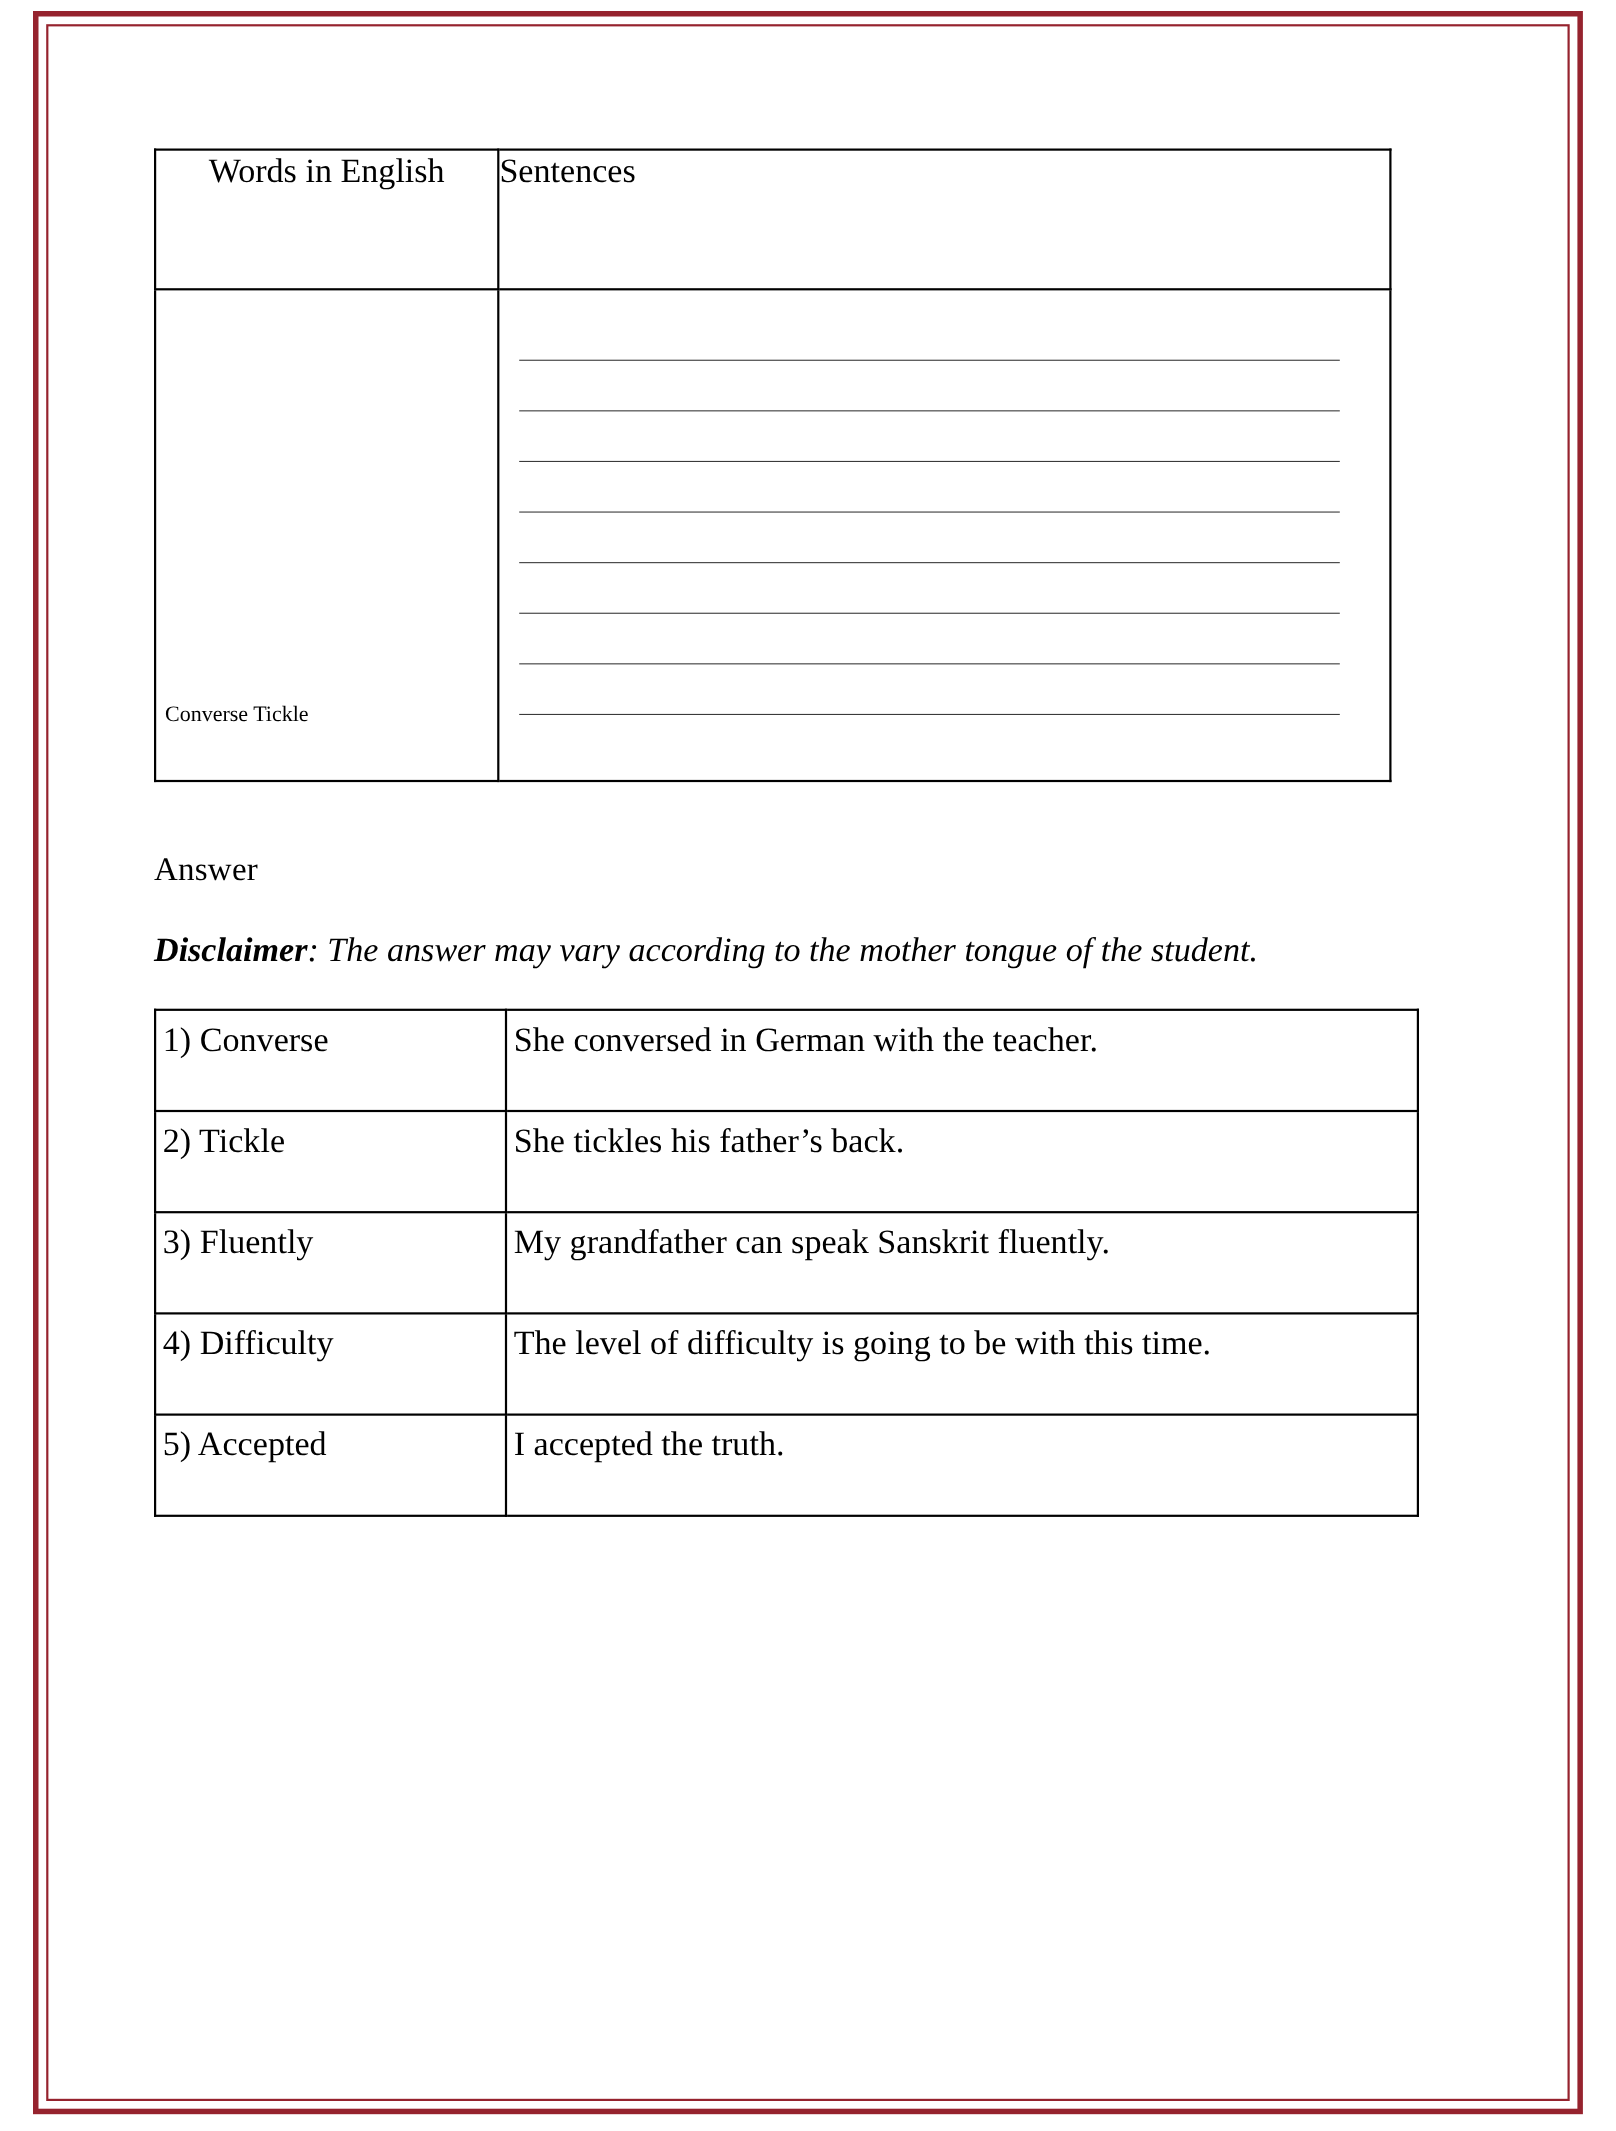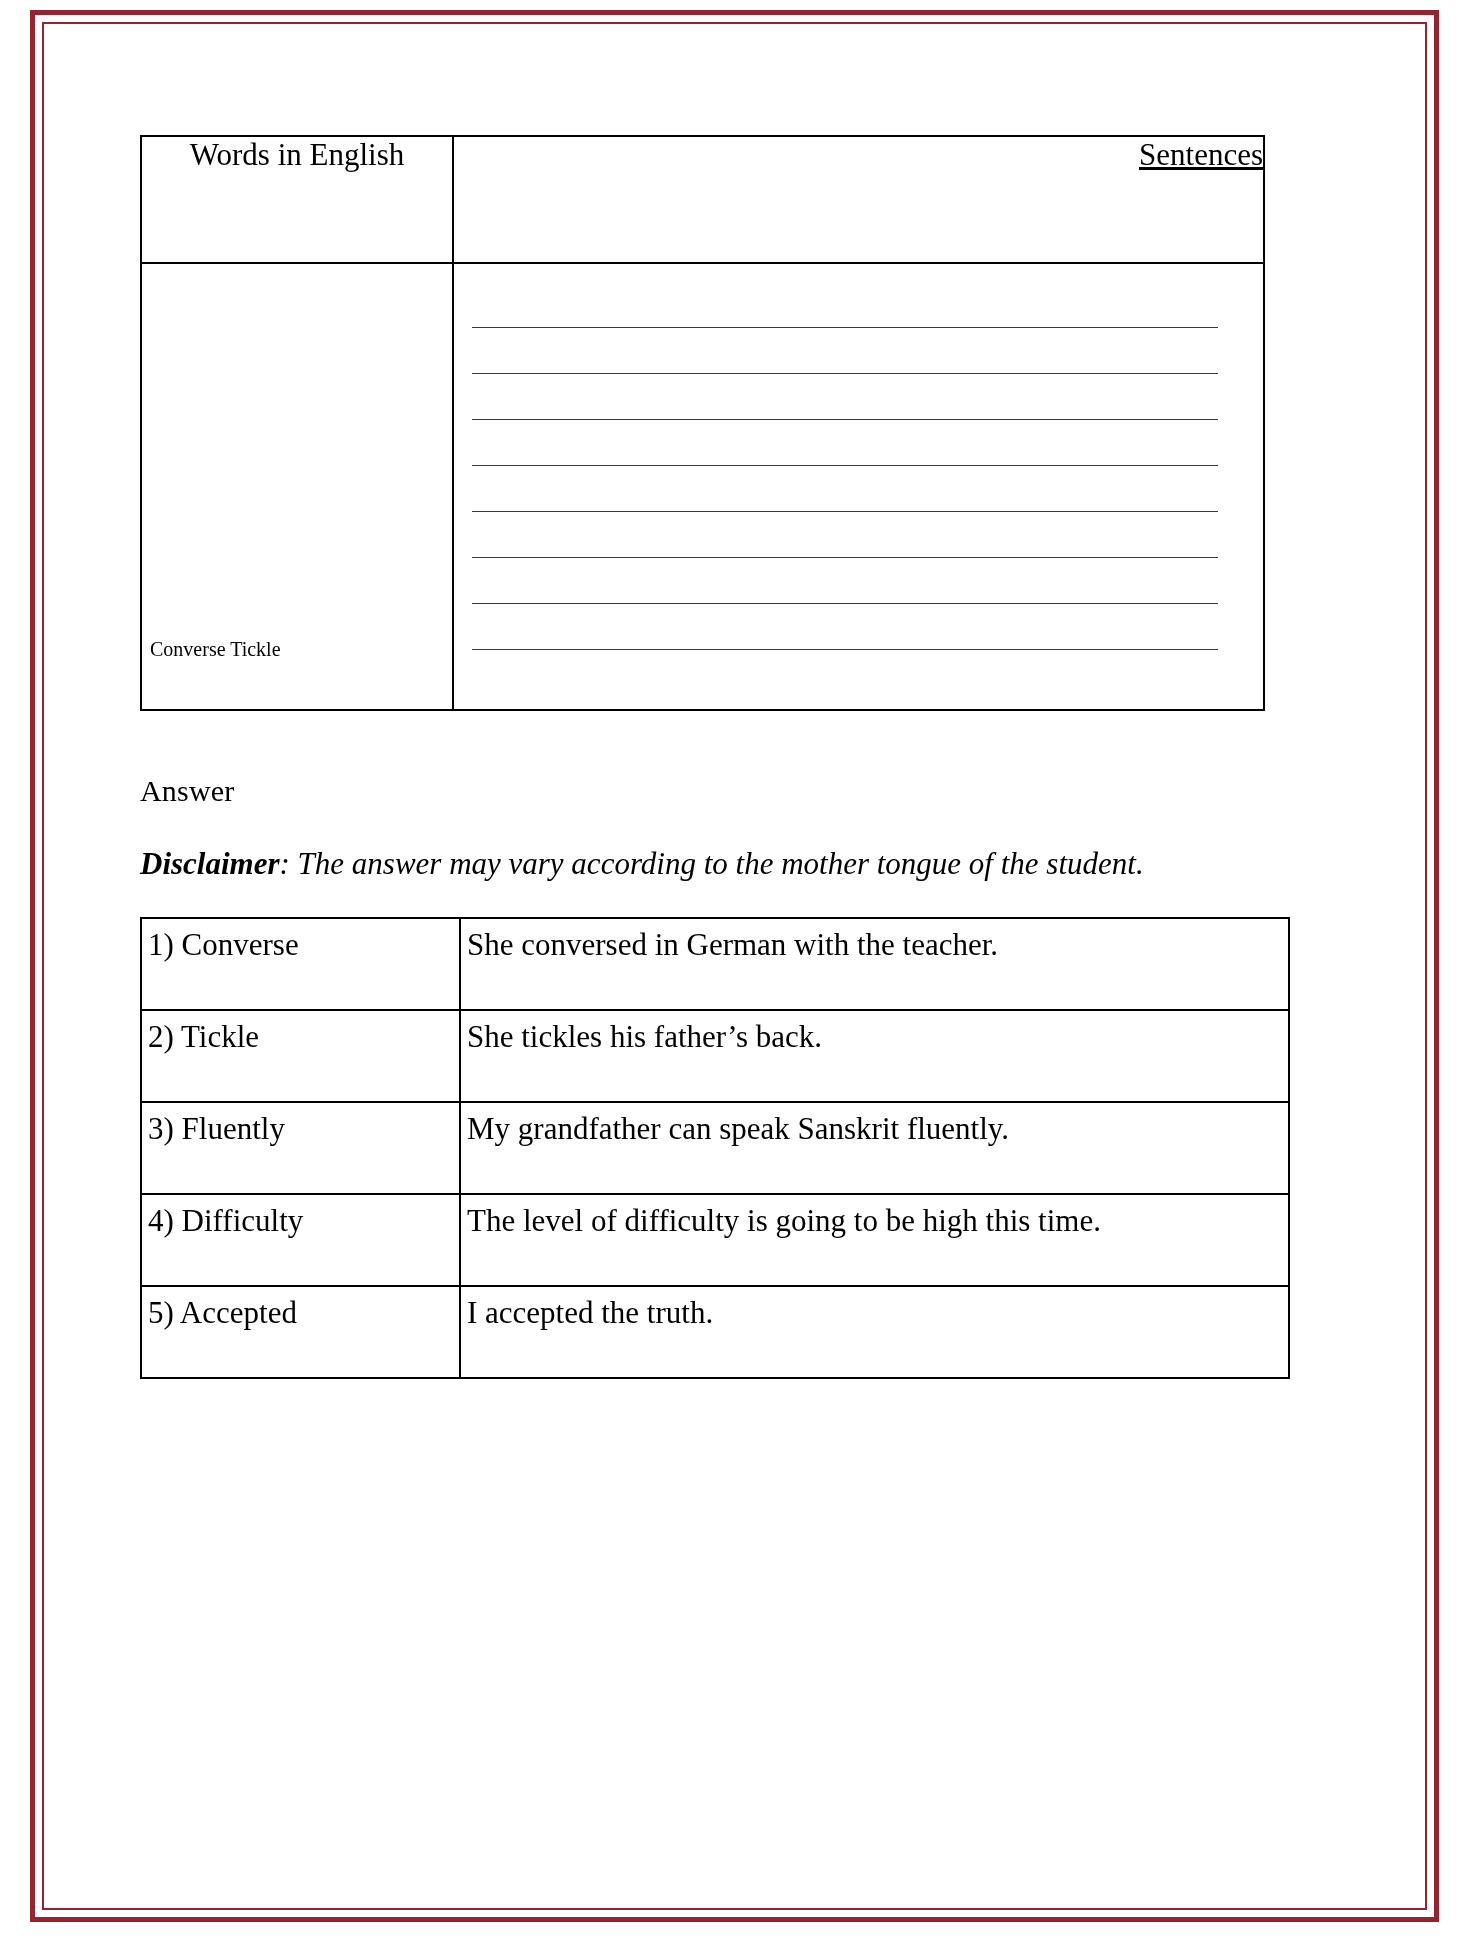--- a/index.html
+++ b/index.html
@@ -59,22 +59,21 @@
     font-size: 31px;
     height: 125px;
     vertical-align: middle;
   }
   .ws-head-left {
     width: 310px;
     text-align: center;
     padding-left: 10px;
   }
   .ws-head-right {
-    text-align: right;
-    text-decoration: underline;
+    text-align: left;
   }
   .ws-body-left {
     height: 445px;
     position: relative;
   }
   .ws-word-label {
     position: absolute;
     left: 8px;
     bottom: 48px;
     font-size: 20px;
@@ -180,21 +179,21 @@
     <tr>
       <td class="col-word">2) Tickle</td>
       <td>She tickles his father’s back.</td>
     </tr>
     <tr>
       <td class="col-word">3) Fluently</td>
       <td>My grandfather can speak Sanskrit fluently.</td>
     </tr>
     <tr>
       <td class="col-word">4) Difficulty</td>
-      <td>The level of difficulty is going to be high this time.</td>
+      <td>The level of difficulty is going to be with this time.</td>
     </tr>
     <tr>
       <td class="col-word">5) Accepted</td>
       <td>I accepted the truth.</td>
     </tr>
   </tbody>
     </table>
 
 </div>
 

